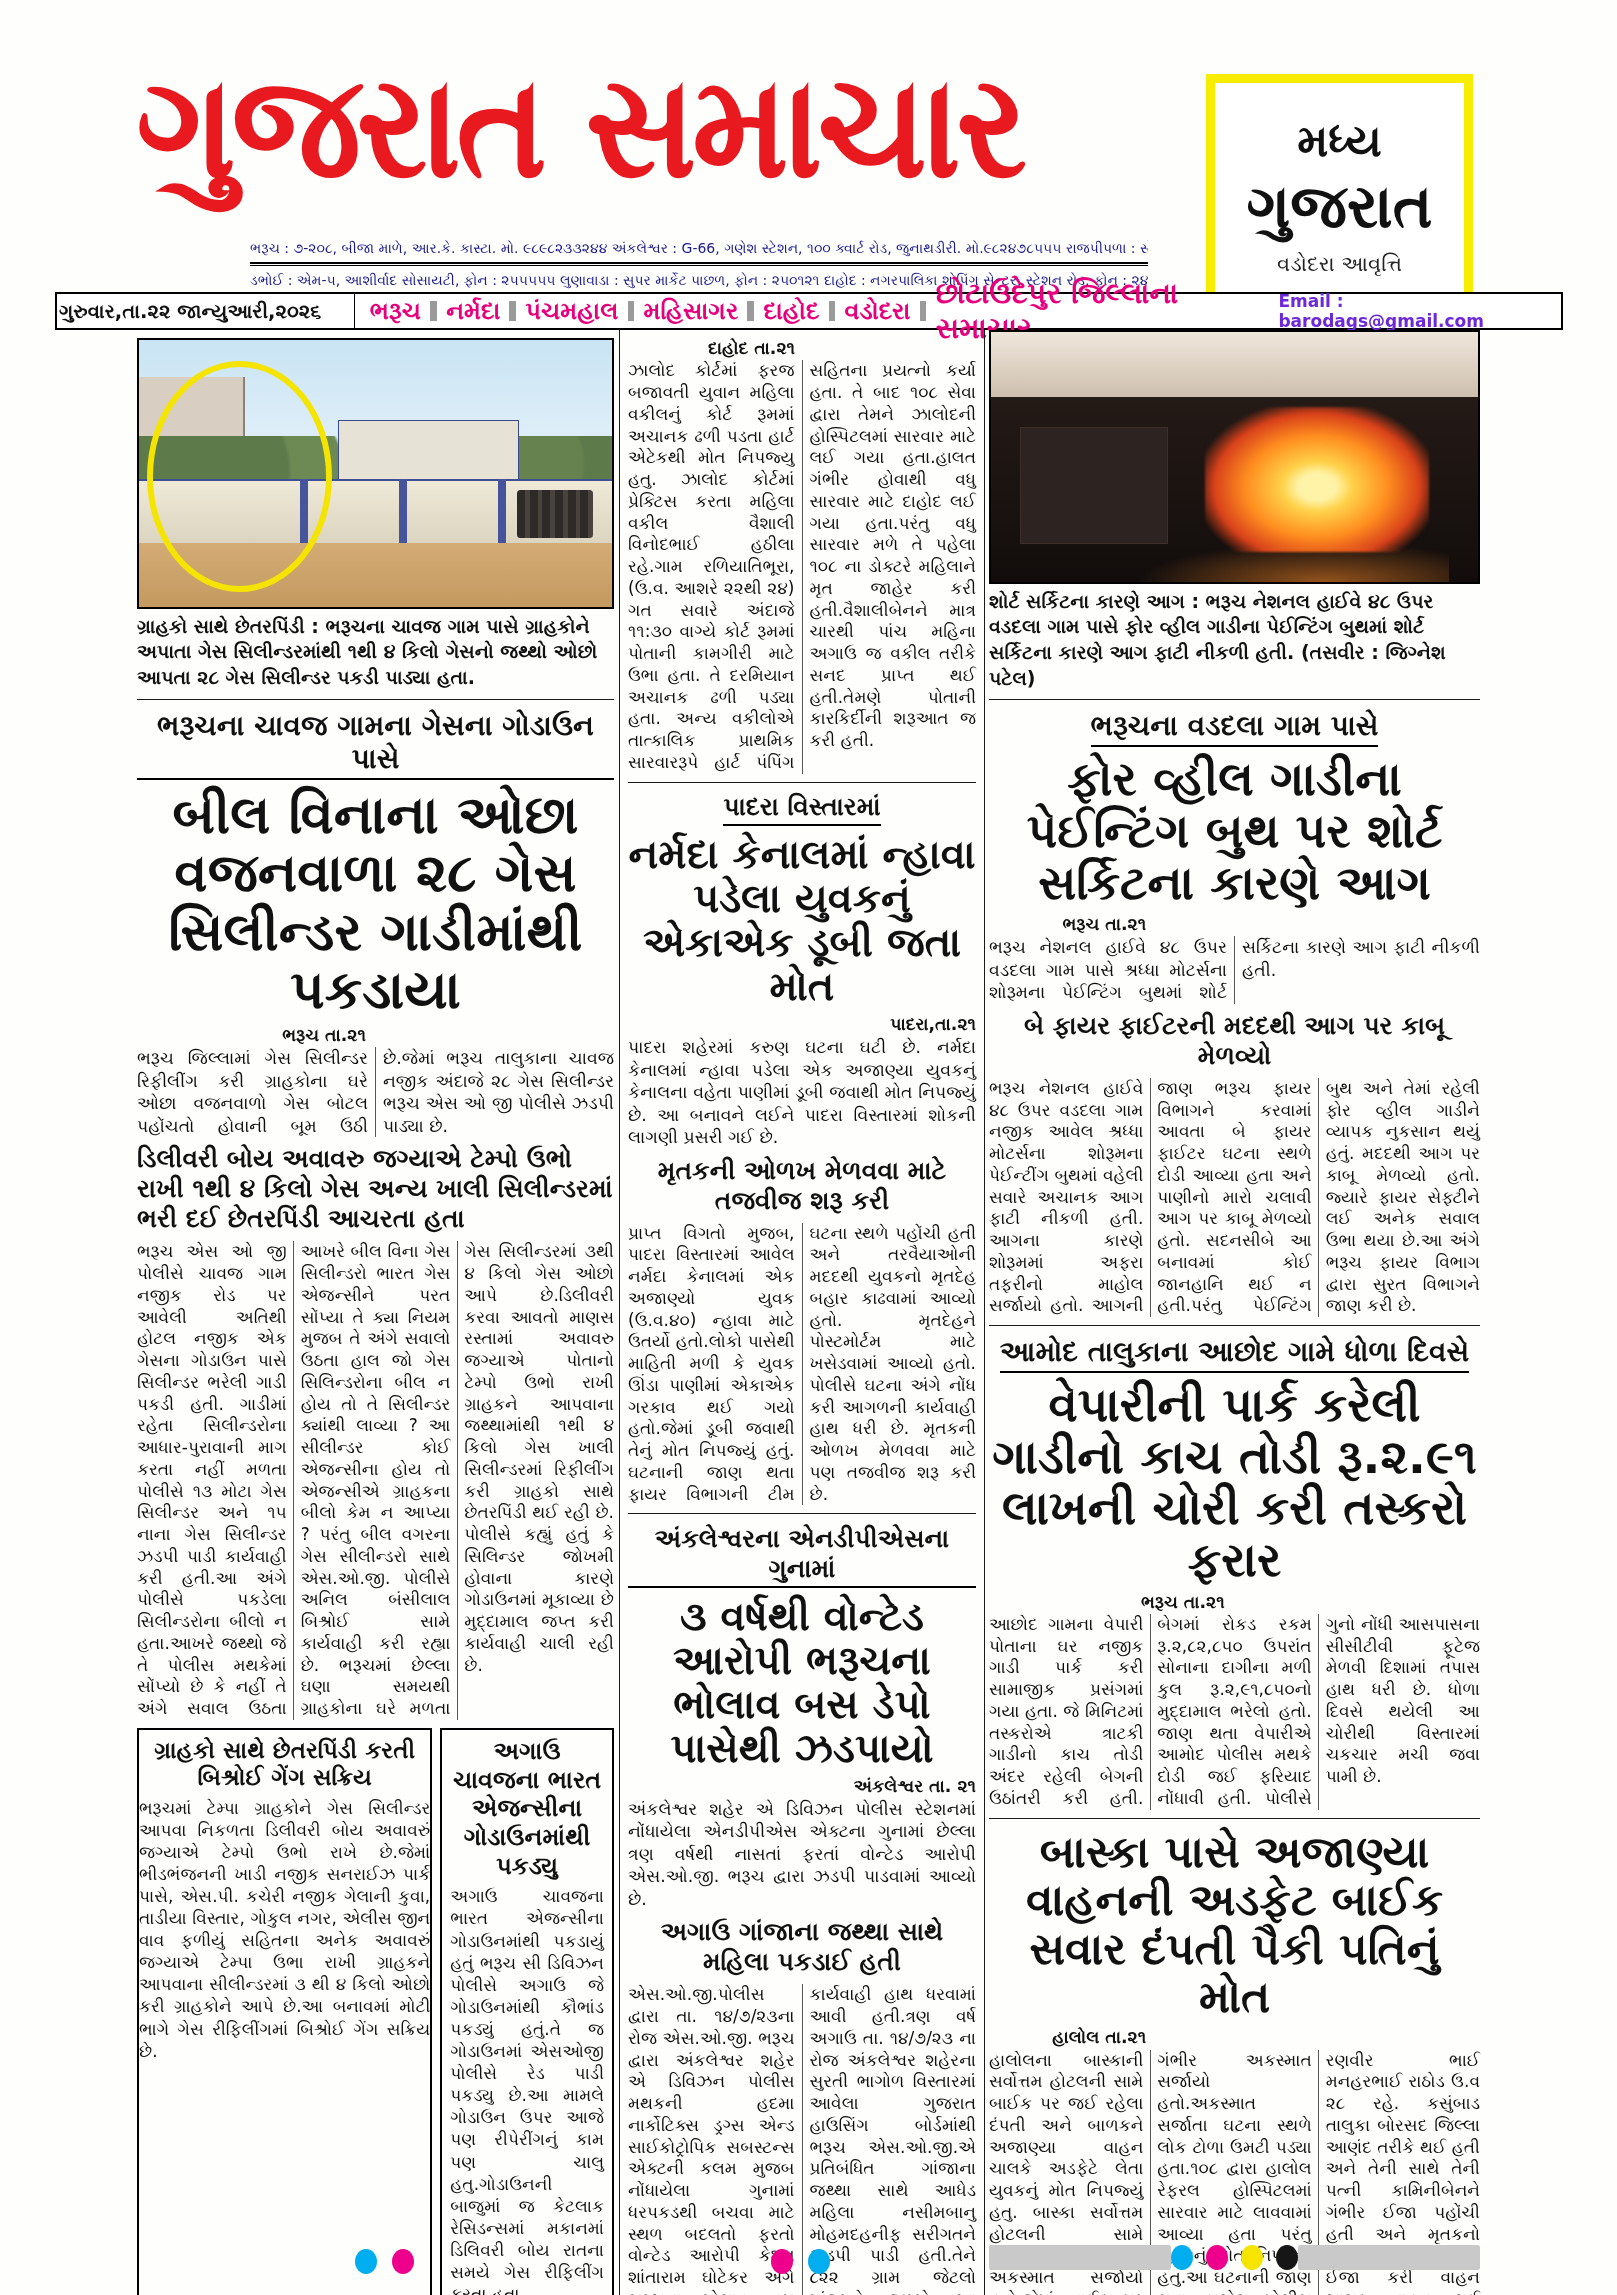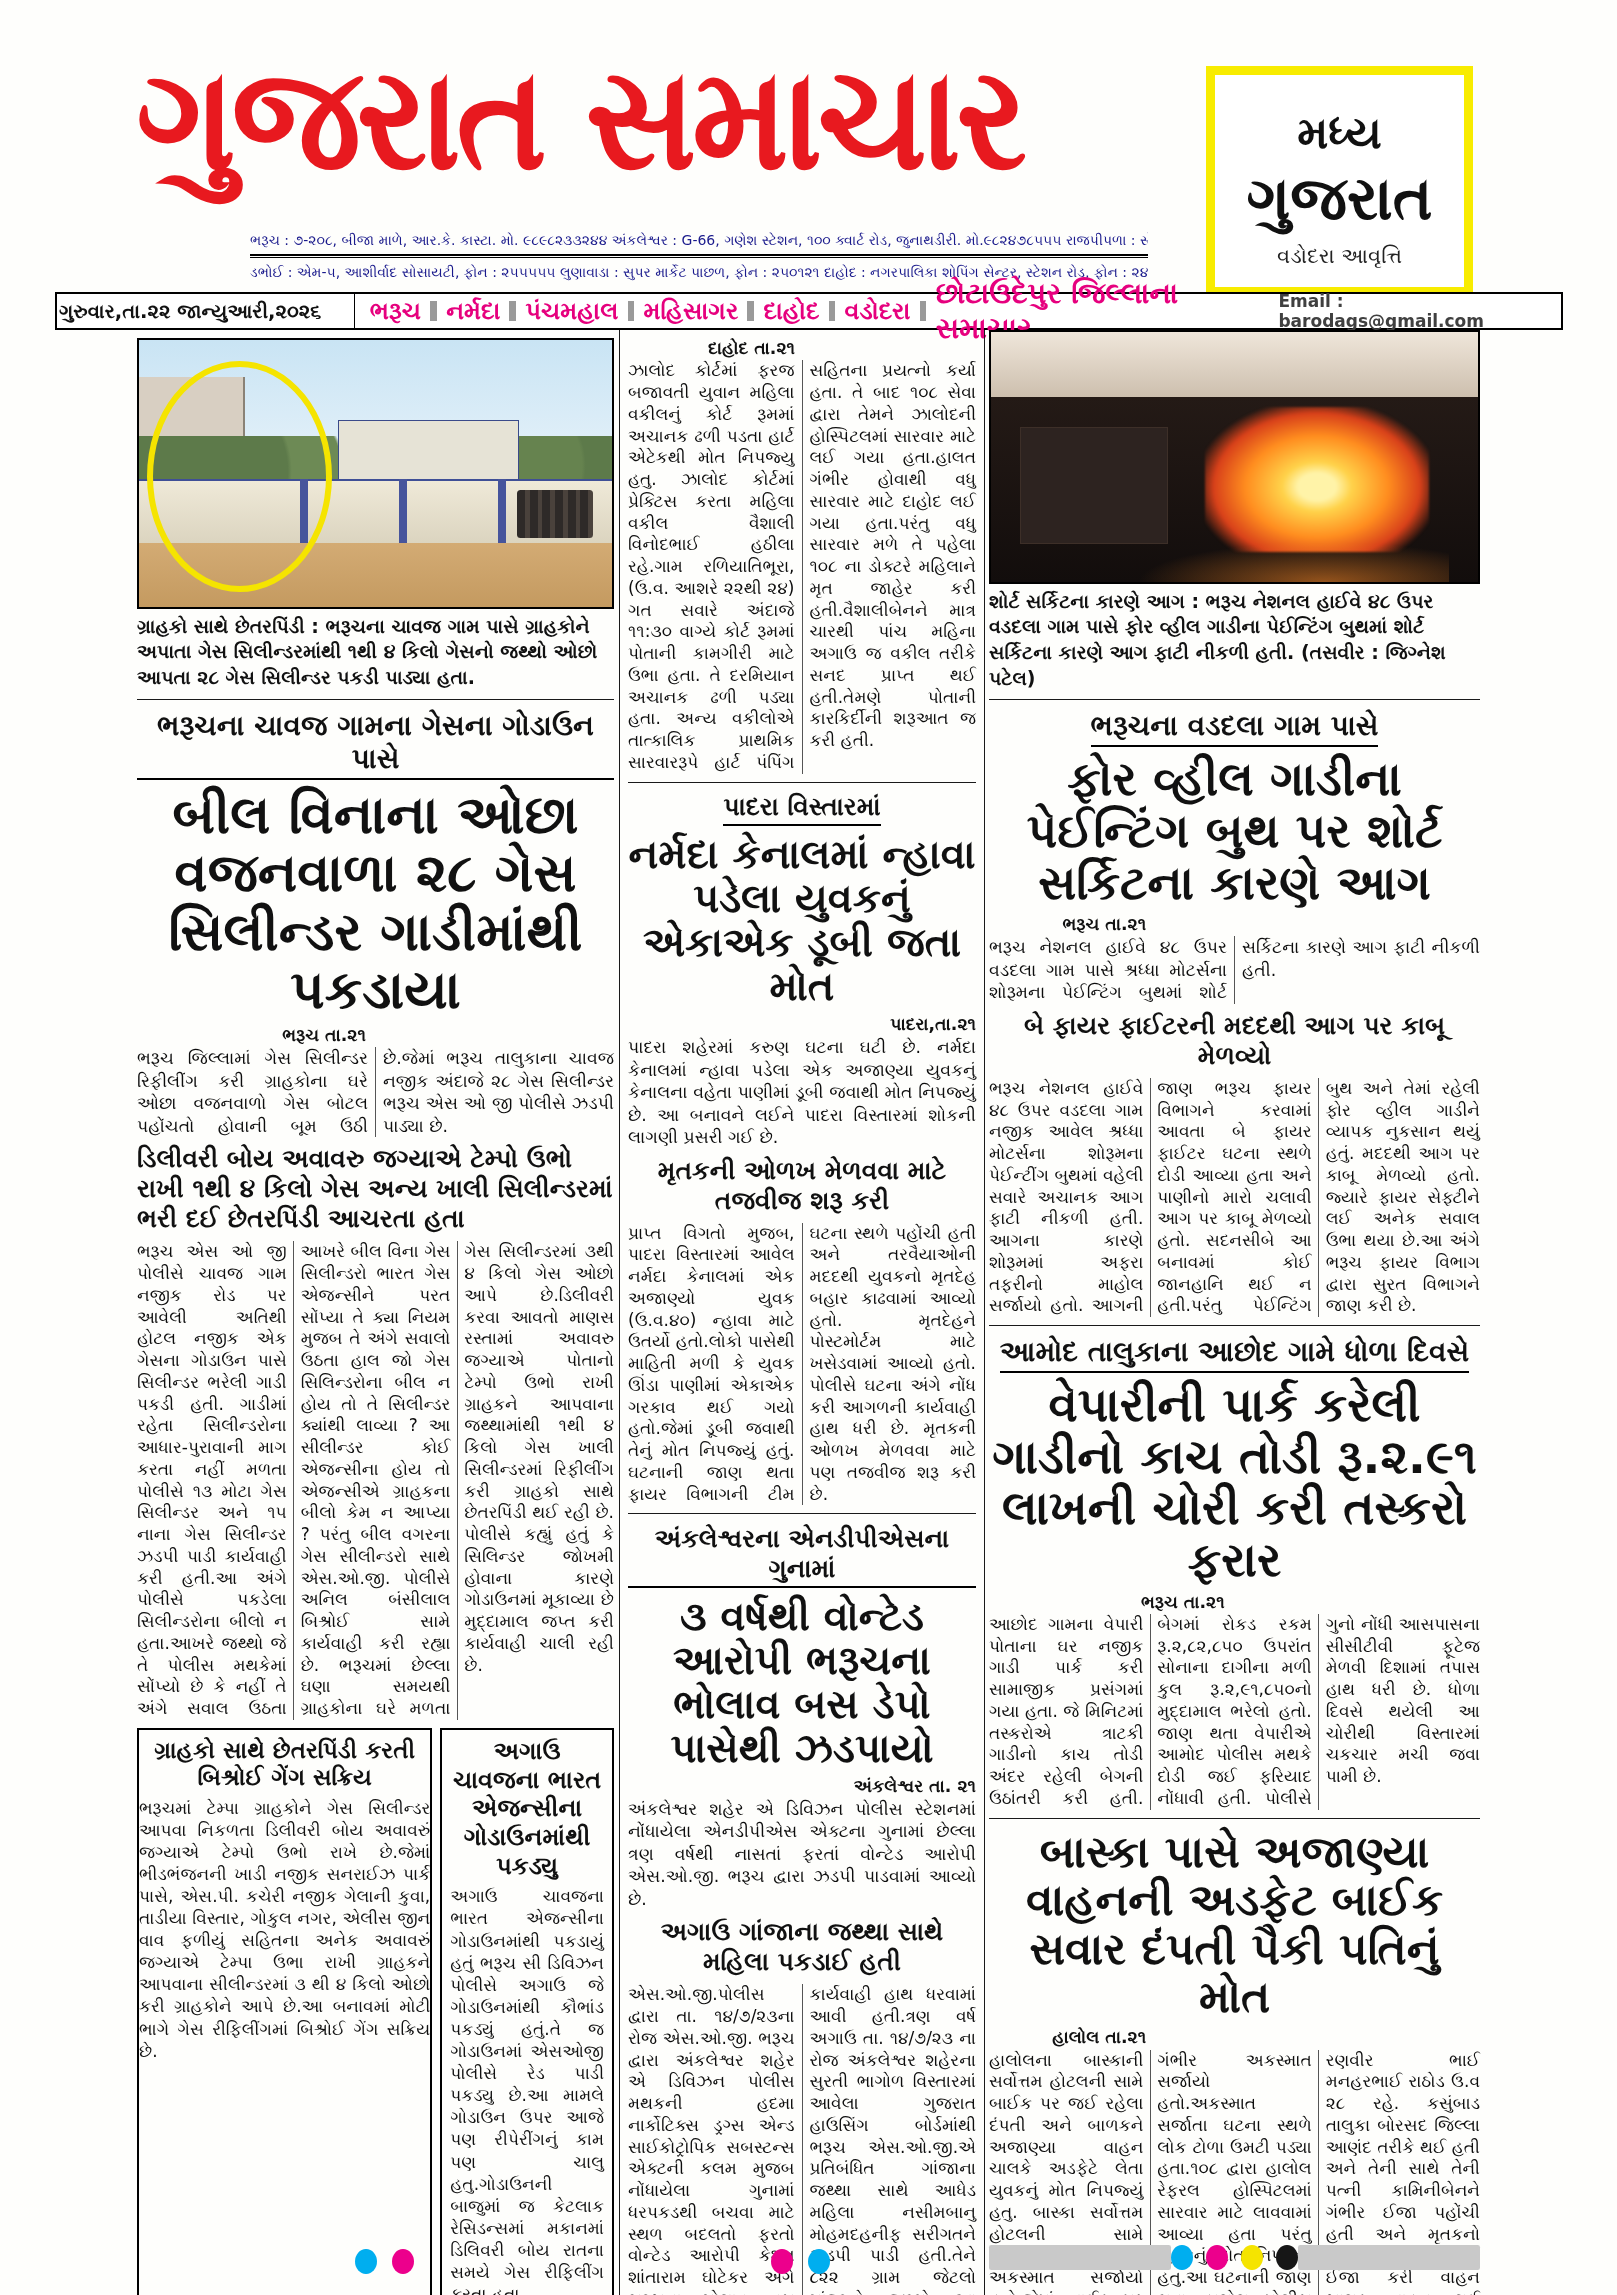--- a/index.html
+++ b/index.html
@@ -1,34 +1,34 @@
 <!DOCTYPE html>
 <html style="font-size:9.2px"><head>
 <meta charset="utf-8">
 <style>
   html,body{margin:0;padding:0;background:#e9e9e6;}
   #page{position:relative;width:1617px;height:2295px;background:#fefefc;font-family:"DejaVu Sans",sans-serif;color:#111;overflow:hidden;}
   
-  #masthead{position:absolute;left:0;top:4px;width:1617px;height:292px;}
+  #masthead{position:absolute;left:0;top:12px;width:1617px;height:292px;}
   #logo{position:absolute;left:136px;top:46px;width:1011px;font-size:137px;line-height:1;font-weight:800;color:#e8191f;letter-spacing:-4.6px;white-space:nowrap;transform:scaleY(1.04);}
   #edition-box{position:absolute;left:1206px;top:62px;width:267px;height:230px;border:9.2px solid #f8ec00;background:#fff;box-sizing:border-box;display:flex;flex-direction:column;align-items:center;justify-content:center;}
   .ed1{font-size:44px;font-weight:800;color:#111;margin-top:13px;}
   .ed2{font-size:60px;font-weight:800;color:#111;margin-top:4.6px;}
   .ed3{font-size:21px;color:#222;margin-top:10.4px;}
   #addr{position:absolute;left:250px;top:226px;width:898px;}
   .addr-line{font-size:14px;line-height:1.45;color:#1a1a8c;white-space:nowrap;overflow:hidden;}
   .addr-divider{border-top:2.3px solid #000;border-bottom:1.2px solid #000;height:1.7px;margin:3.5px 0;}
   
   #datebar{position:absolute;left:55px;top:292px;width:1508px;height:38px;border:2.3px solid #000;box-sizing:border-box;display:flex;align-items:center;background:#fff;}
   #datebar .date{width:300px;font-size:19.6px;font-weight:700;padding-left:2px;border-right:1.7px solid #000;height:100%;display:flex;align-items:center;box-sizing:border-box;}
   #datebar .districts{display:flex;align-items:center;gap:9.2px;padding-left:15px;}
   #datebar .d{font-size:24px;font-weight:800;color:#e6007e;}
   #datebar .d.big{font-size:29px;}
   #datebar .sep{width:7px;height:19.6px;background:#9a9a9a;display:inline-block;}
-  #datebar .email{margin-left:auto;padding-right:8px;font-size:17px;font-weight:800;color:#404040;}
+  #datebar .email{margin-left:auto;padding-right:8px;font-size:17px;font-weight:800;color:#6d28d9;}
   
   #col-left{position:absolute;left:137px;top:338px;width:477px;}
   #col-mid{position:absolute;left:619px;top:330px;width:366px;box-sizing:border-box;border-left:1.7px solid #1a1a1a;border-right:1.7px solid #1a1a1a;padding:0 8px;}
   #col-right{position:absolute;left:989px;top:330px;width:491px;}
   .article{border-top:1.7px solid #1a1a1a;padding-top:7px;margin-top:8px;}
   .article.first{border-top:none;margin-top:0;}
   .kicker-wrap{text-align:center;margin:2.3px 0 5.8px;}
   .kicker{display:inline-block;font-size:28px;font-weight:800;border-bottom:2.3px solid #000;padding-bottom:2.3px;line-height:1.2;}
   .kicker.sm{font-size:25px;}
   .headline{margin:2.3px 0 5.8px;font-weight:800;text-align:center;line-height:1.1;}

